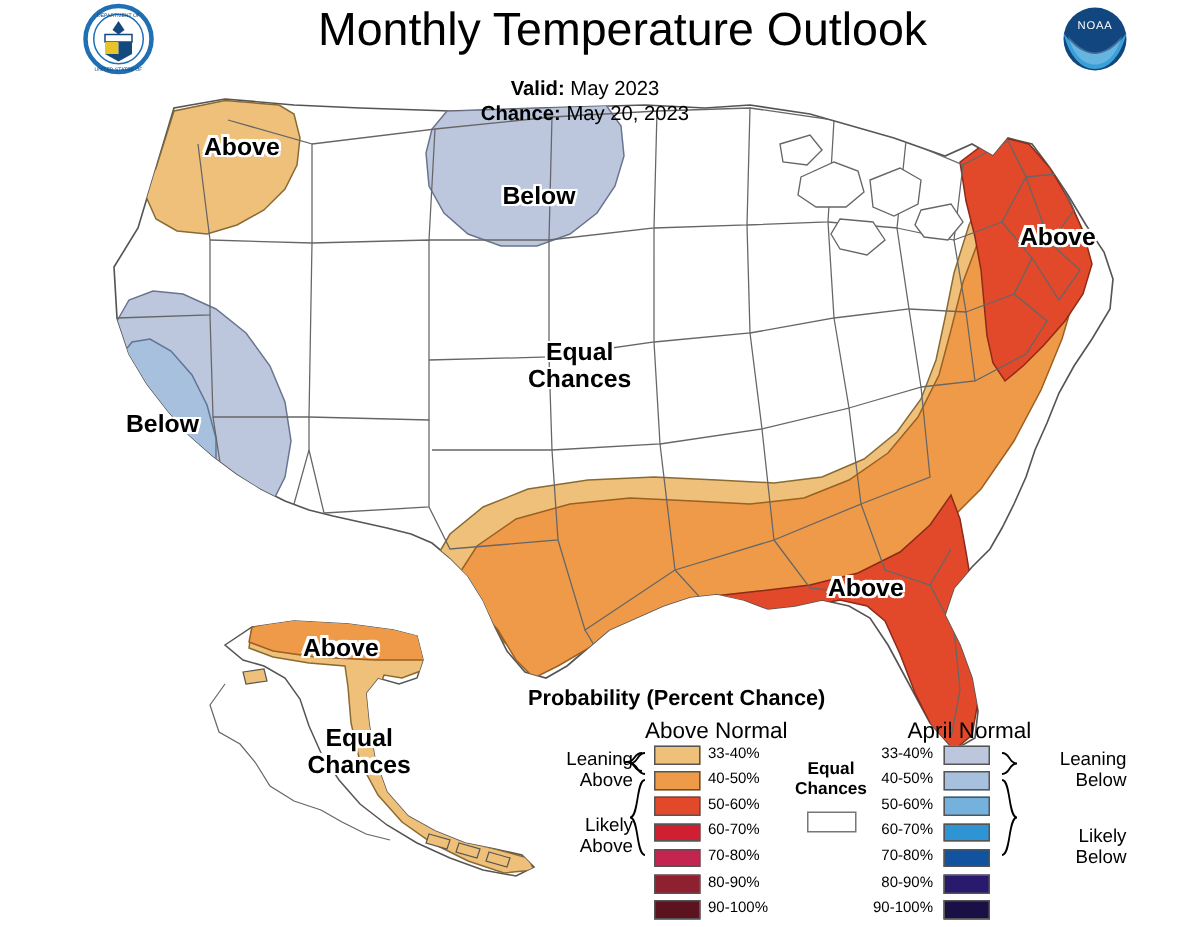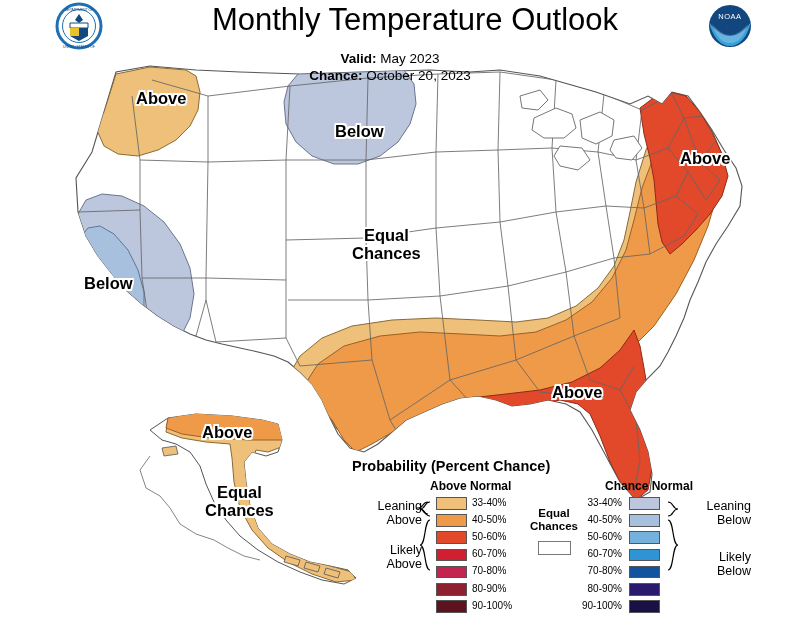--- a/index.html
+++ b/index.html
@@ -59,21 +59,21 @@
   #lbl-ak-above{left:202px;top:423px;}
   #lbl-ec-ak{left:205px;top:483px;}
 
   
   #legend{position:absolute;left:352px;top:458px;width:400px;height:158px;}
   #legend-title{
     position:absolute;left:0;top:0;width:400px;text-align:left;
     font-size:14.5px;font-weight:bold;color:#000;
   }
   .col-head{
-    position:absolute;top:21px;font-size:12px;font-weight:bold;color:#000;
+    position:absolute;top:21px;font-size:15px;font-weight:normal;color:#000;
   }
   #head-above{left:78px;}
   #head-below{left:253px;}
 
   .swatch{
     position:absolute;width:31px;height:12.5px;
     border:1px solid #555;box-sizing:border-box;
   }
   .swlabel{
     position:absolute;font-size:10px;color:#000;white-space:nowrap;
@@ -312,27 +312,27 @@
     <text x="30" y="17" font-size="7.5" fill="#ffffff" text-anchor="middle" font-family="Liberation Sans, sans-serif" letter-spacing="0.5">NOAA</text>
   </svg>
 
   <div class="title">Monthly Temperature Outlook</div>
   <div class="subline" id="valid-line">
     <span class="k">Valid:</span>
     <span>May 2023</span>
   </div>
   <div class="subline" id="issued-line">
     <span class="k">Chance:</span>
-    <span>October 20, 2023</span>
+    <span>May 20, 2023</span>
   </div>
 
   <div id="legend">
     <div id="legend-title">Probability (Percent Chance)</div>
     <div class="col-head" id="head-above">Above Normal</div>
-    <div class="col-head" id="head-below">Chance Normal</div>
+    <div class="col-head" id="head-below">April Normal</div>
 
     <div class="above" id="above-col">
         <div class="swatch" style="top: 39px; background: rgb(238, 192, 122);"></div>
         <div class="swlabel" style="top: 38.5px;">33-40%</div>
         <div class="swatch" style="top: 56.2px; background: rgb(239, 154, 72);"></div>
         <div class="swlabel" style="top: 55.7px;">40-50%</div>
         <div class="swatch" style="top: 73.4px; background: rgb(225, 73, 42);"></div>
         <div class="swlabel" style="top: 72.9px;">50-60%</div>
         <div class="swatch" style="top: 90.6px; background: rgb(207, 31, 48);"></div>
         <div class="swlabel" style="top: 90.1px;">60-70%</div>

